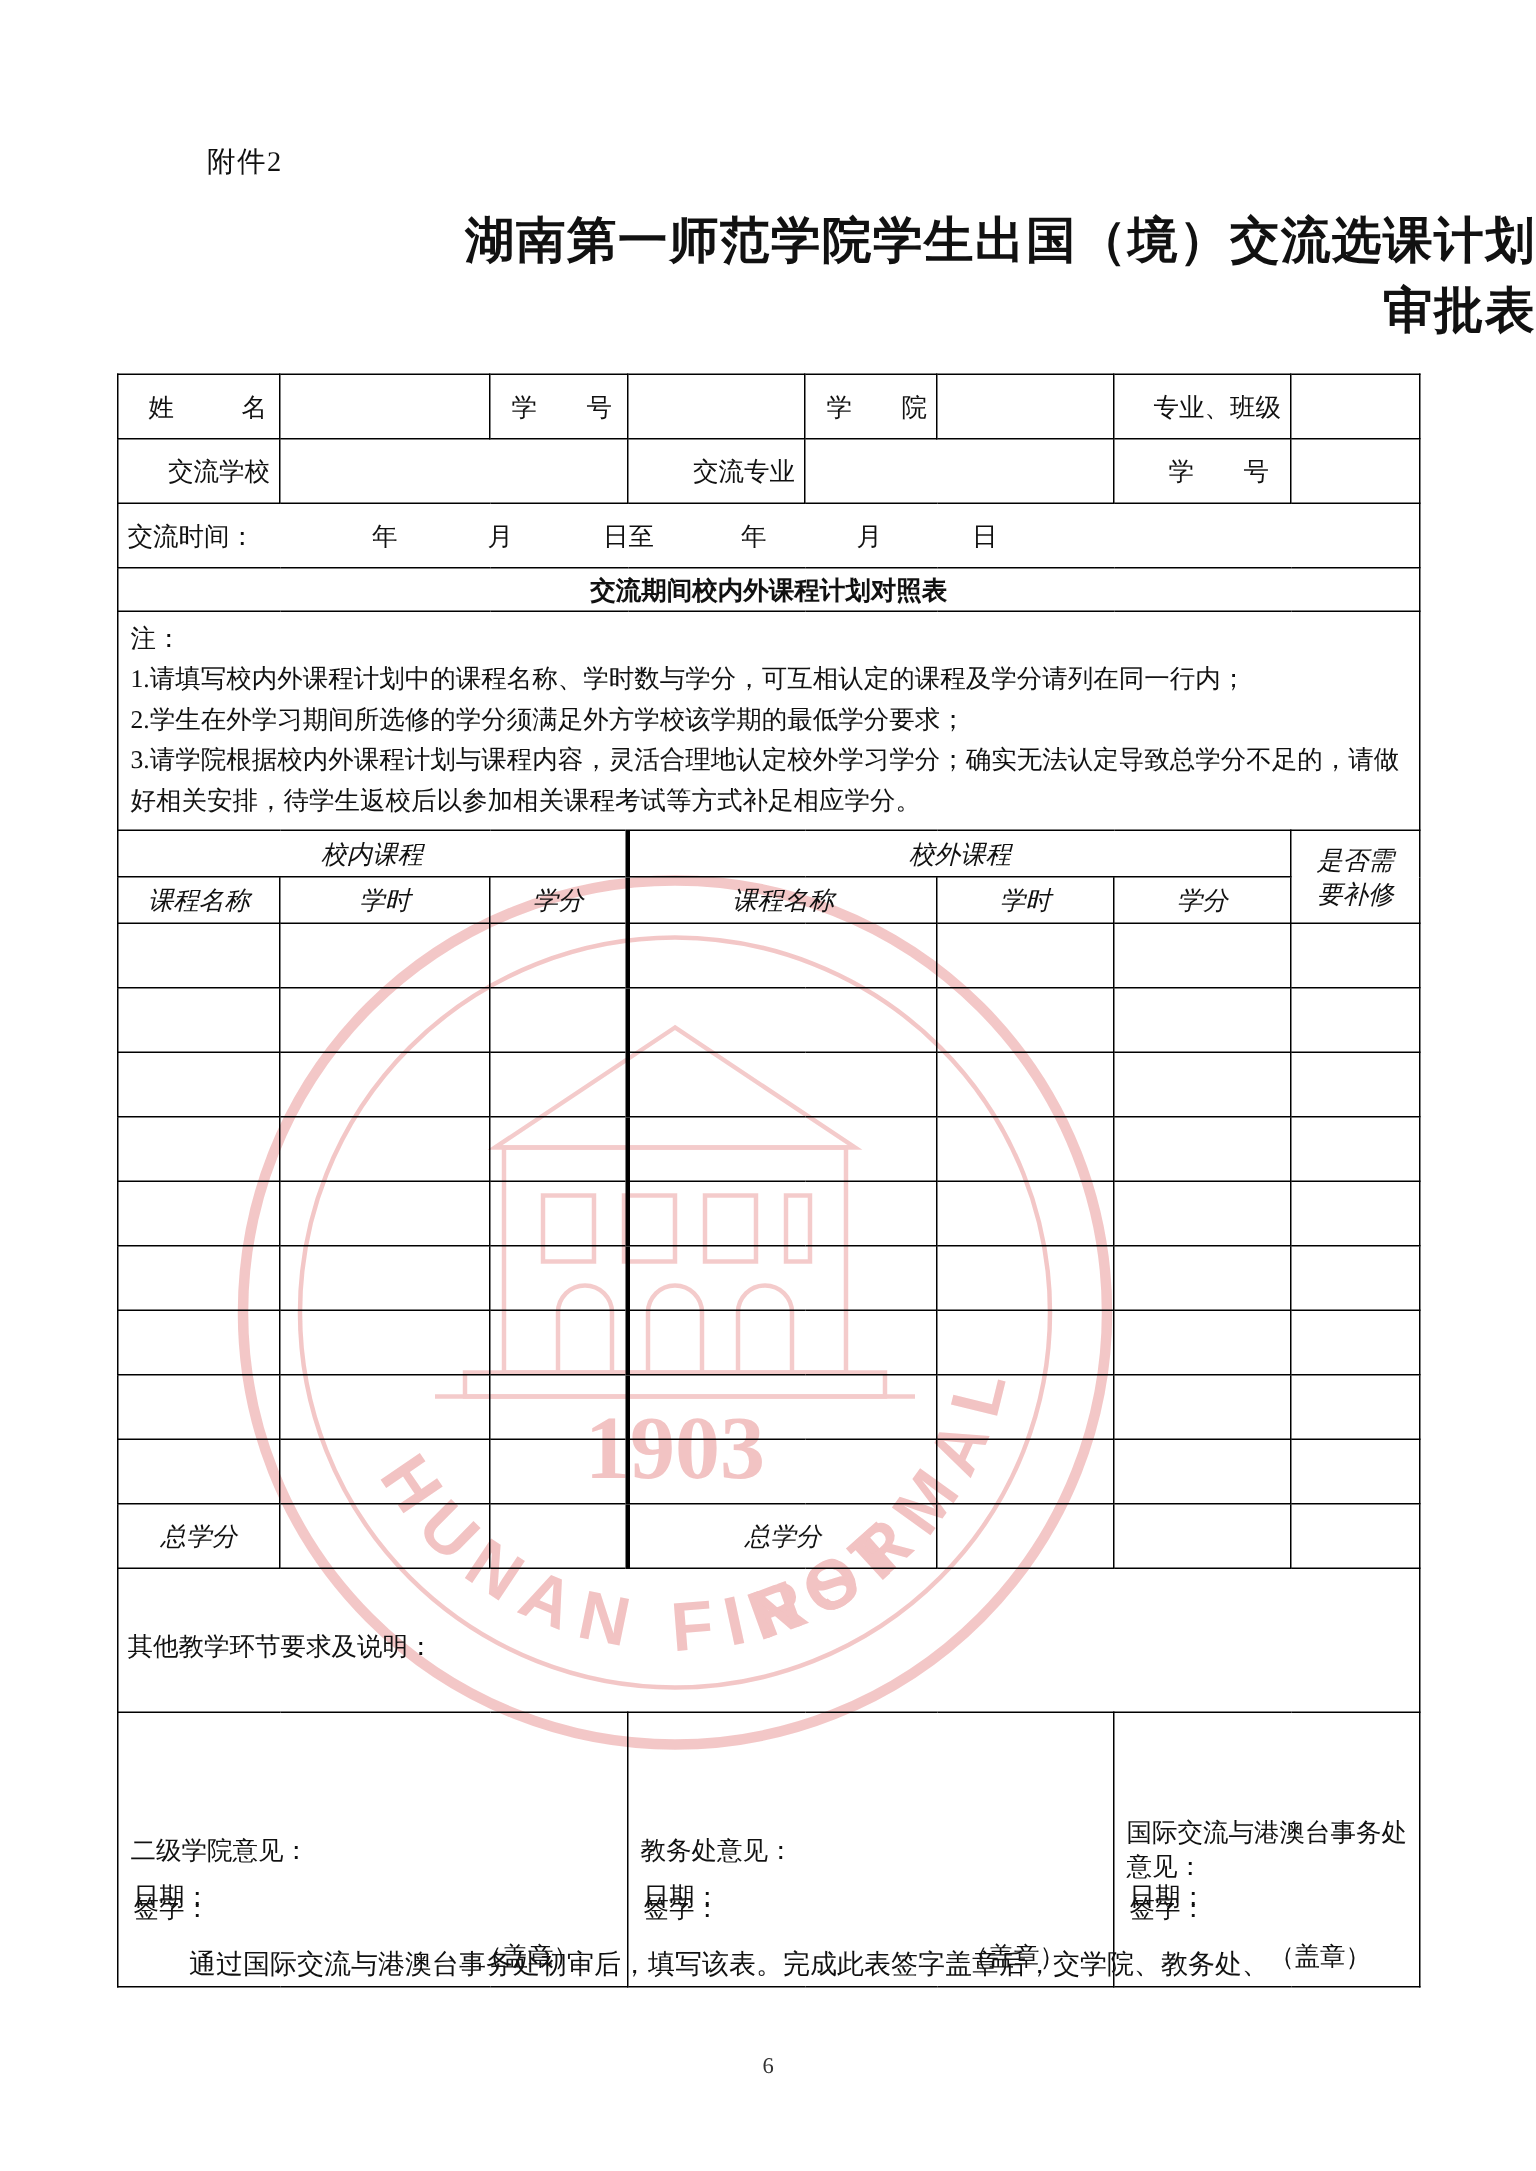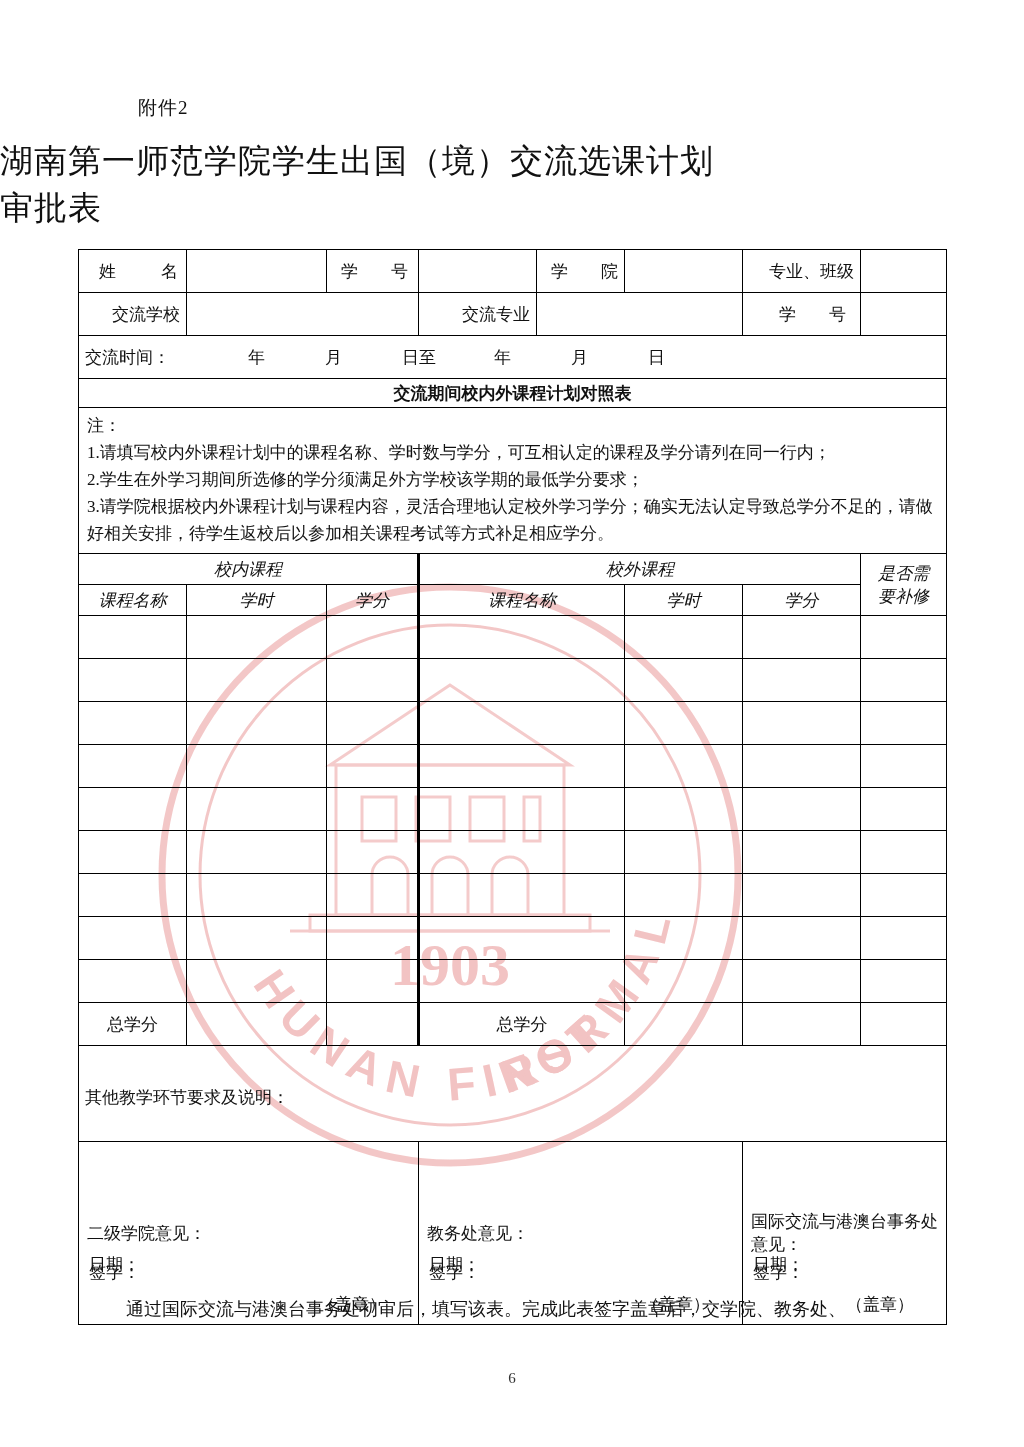--- a/index.html
+++ b/index.html
@@ -46,23 +46,23 @@
     top: 95px;
     font-size: 19px;
     letter-spacing: 1px;
   }
 
   .doc-title {
     position: absolute;
     left: 0;
     top: 138px;
     width: 1024px;
-    text-align: left;
+    text-align: right;
     font-family: "Liberation Serif", "DejaVu Serif", serif;
-    font-weight: normal;
+    font-weight: bold;
     font-size: 33px;
     line-height: 47px;
     letter-spacing: 1px;
   }
 
   
   .tbl-wrap {
     position: absolute;
     left: 78px;
     top: 249px;
@@ -125,21 +125,21 @@
 
   .hdr-center {
     text-align: center;
     font-size: 17px;
     font-style: italic;
   }
   .thick-left { border-left: 3px solid #000 !important; text-align: center; }
 
   .blank-row td { height: 45px; }
 
-  .total-row td { height: 38px; text-align: center; }
+  .total-row td { height: 38px; text-align: center; font-style: italic; }
 
   .other-req {
     height: 88px !important;
     vertical-align: top;
     padding-top: 7px !important;
     font-size: 17px;
   }
 
   .opinion {
     height: 168px !important;

